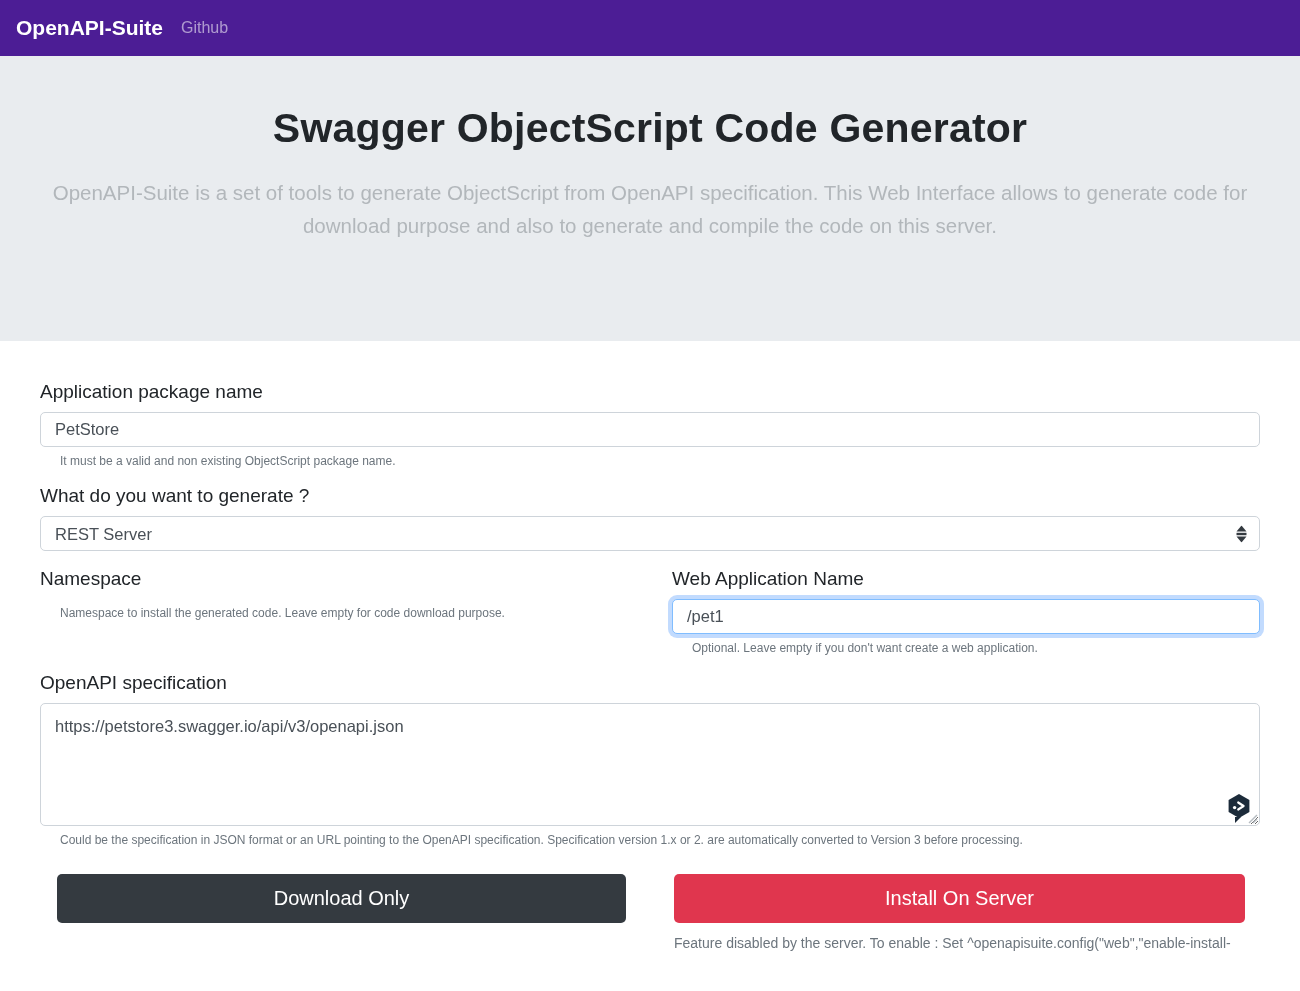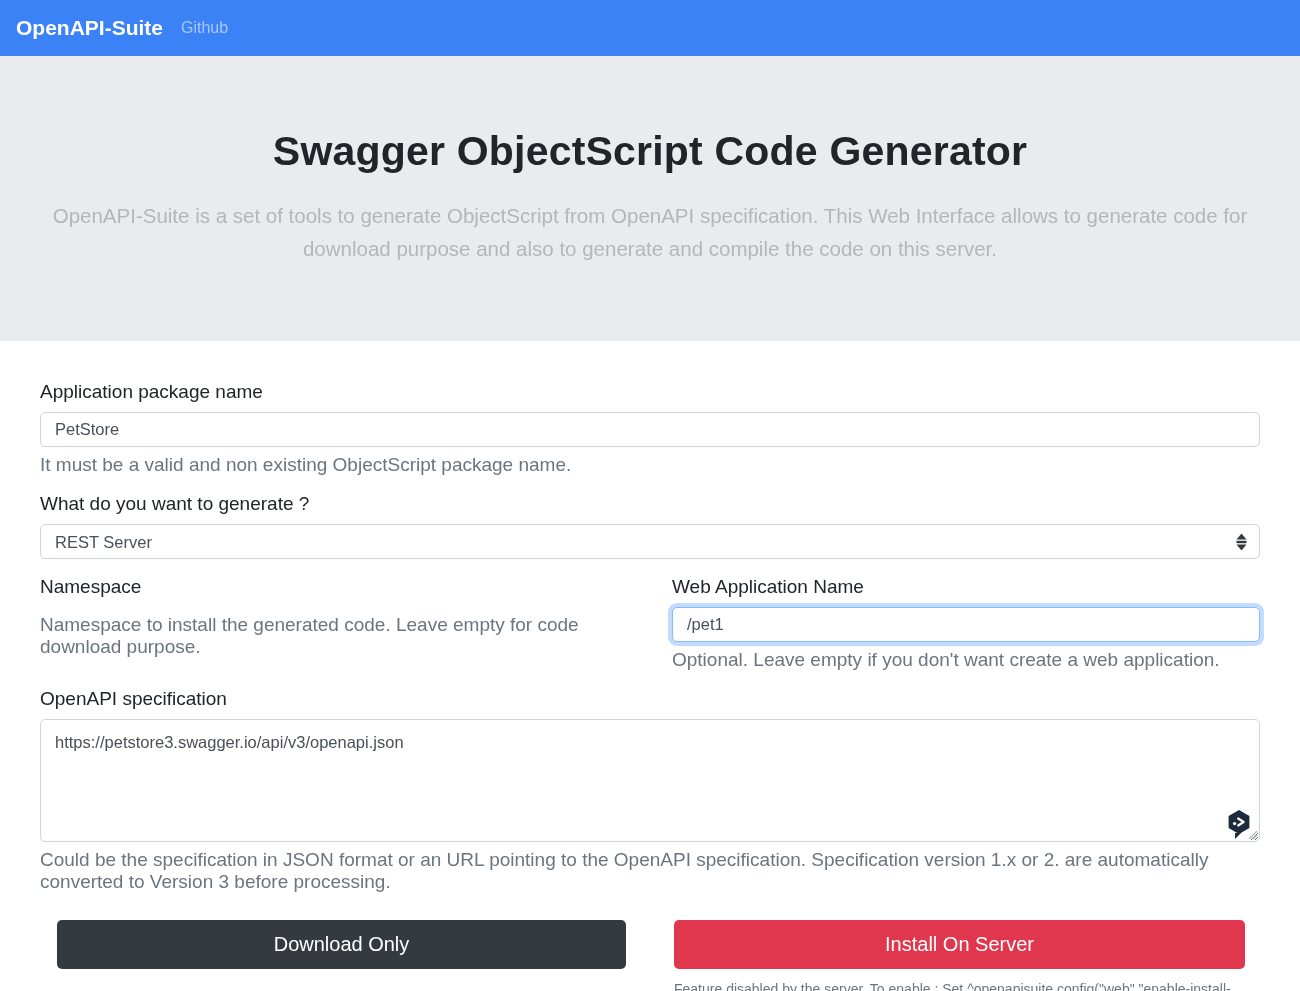--- a/index.html
+++ b/index.html
@@ -6,21 +6,21 @@
   html, body {
     width: 1300px; height: 991px;
     overflow: hidden;
     background: #ffffff;
     font-family: "Liberation Sans", sans-serif;
     color: #212529;
   }
   
   .navbar {
     height: 56px;
-    background: #3b82f6;
+    background: #4c1d95;
     display: flex;
     align-items: center;
     padding: 0 16px;
   }
   .navbar-brand {
     color: #ffffff;
     font-size: 21px;
     font-weight: 700;
     text-decoration: none;
     margin-right: 18px;
@@ -29,21 +29,21 @@
   .navbar-link {
     color: rgba(255,255,255,0.55);
     font-size: 16px;
     text-decoration: none;
     cursor: pointer;
   }
   
   .hero {
     background: #e9ecef;
     height: 285px;
-    padding-top: 72px;
+    padding-top: 49px;
     text-align: center;
   }
   .hero-inner { width: 1226px; margin: 0 auto; }
   .hero-title {
     font-size: 41px;
     font-weight: 700;
     color: #212529;
     letter-spacing: 0.2px;
     margin-bottom: 24px;
   }
@@ -95,22 +95,23 @@
     position: absolute;
     right: 13px;
     top: 50%;
     transform: translateY(-50%);
     pointer-events: none;
     line-height: 0;
   }
   .form-help {
     display: block;
     margin-top: 7px;
-    font-size: 19px;
+    font-size: 12px;
     color: #6c757d;
+    margin-left: 20px;
   }
   .two-col {
     display: flex;
     gap: 24px;
   }
   .two-col > .col { flex: 1 1 0; }
   textarea.form-control {
     height: 123px;
     resize: vertical;
     line-height: 24px;

